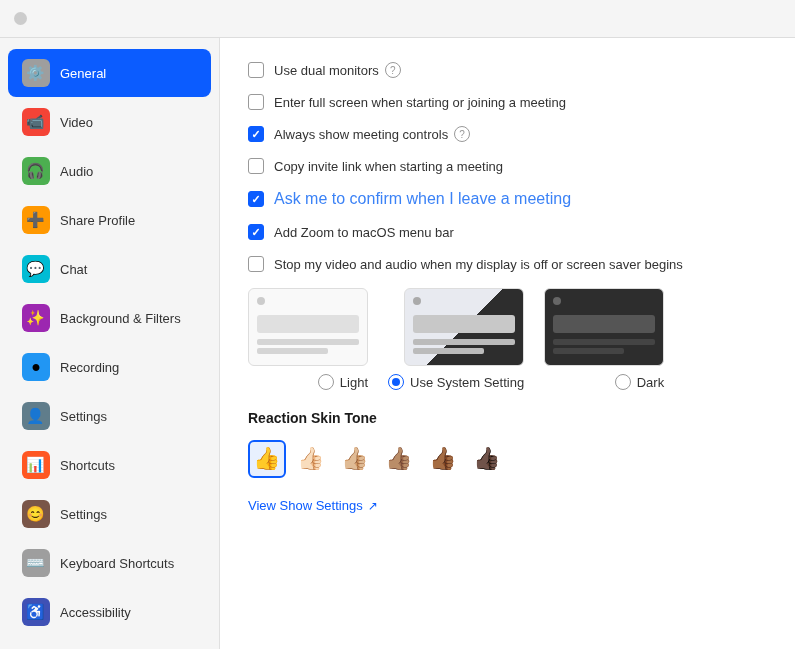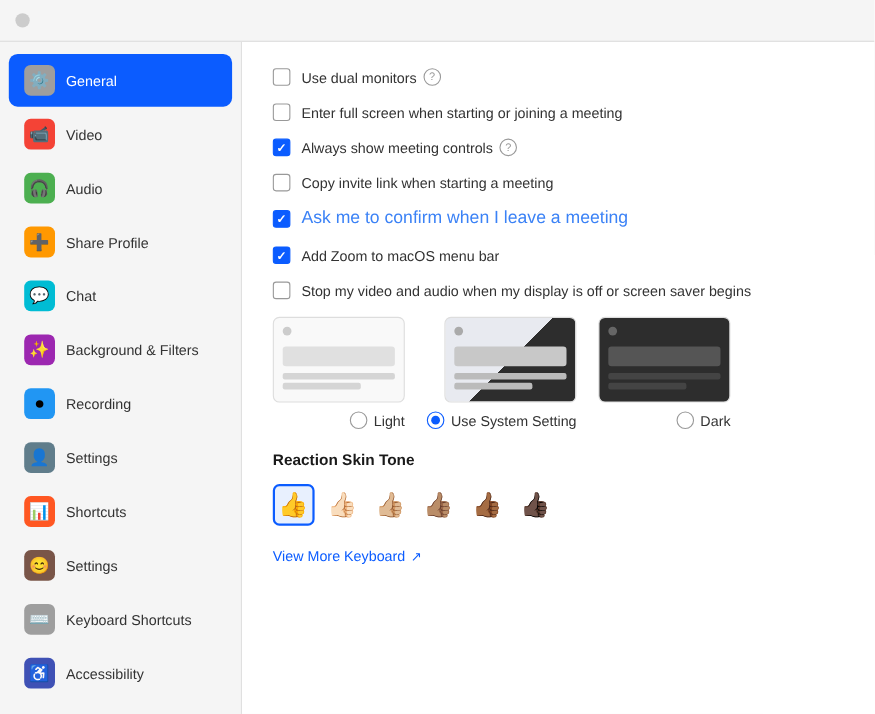--- a/index.html
+++ b/index.html
@@ -418,17 +418,17 @@
       <div class="section-title">Reaction Skin Tone</div>
       <div class="skin-tone-row">
         <div class="skin-tone-btn selected">👍</div>
         <div class="skin-tone-btn">👍🏻</div>
         <div class="skin-tone-btn">👍🏼</div>
         <div class="skin-tone-btn">👍🏽</div>
         <div class="skin-tone-btn">👍🏾</div>
         <div class="skin-tone-btn">👍🏿</div>
       </div>
       <a class="view-more-link" href="#">
-        <span>View More Keyboard</span>
+        <span>View Show Settings</span>
         <span style="font-size:12px;">↗</span>
       </a>
     </div>
 </div>
 
 </body></html>

